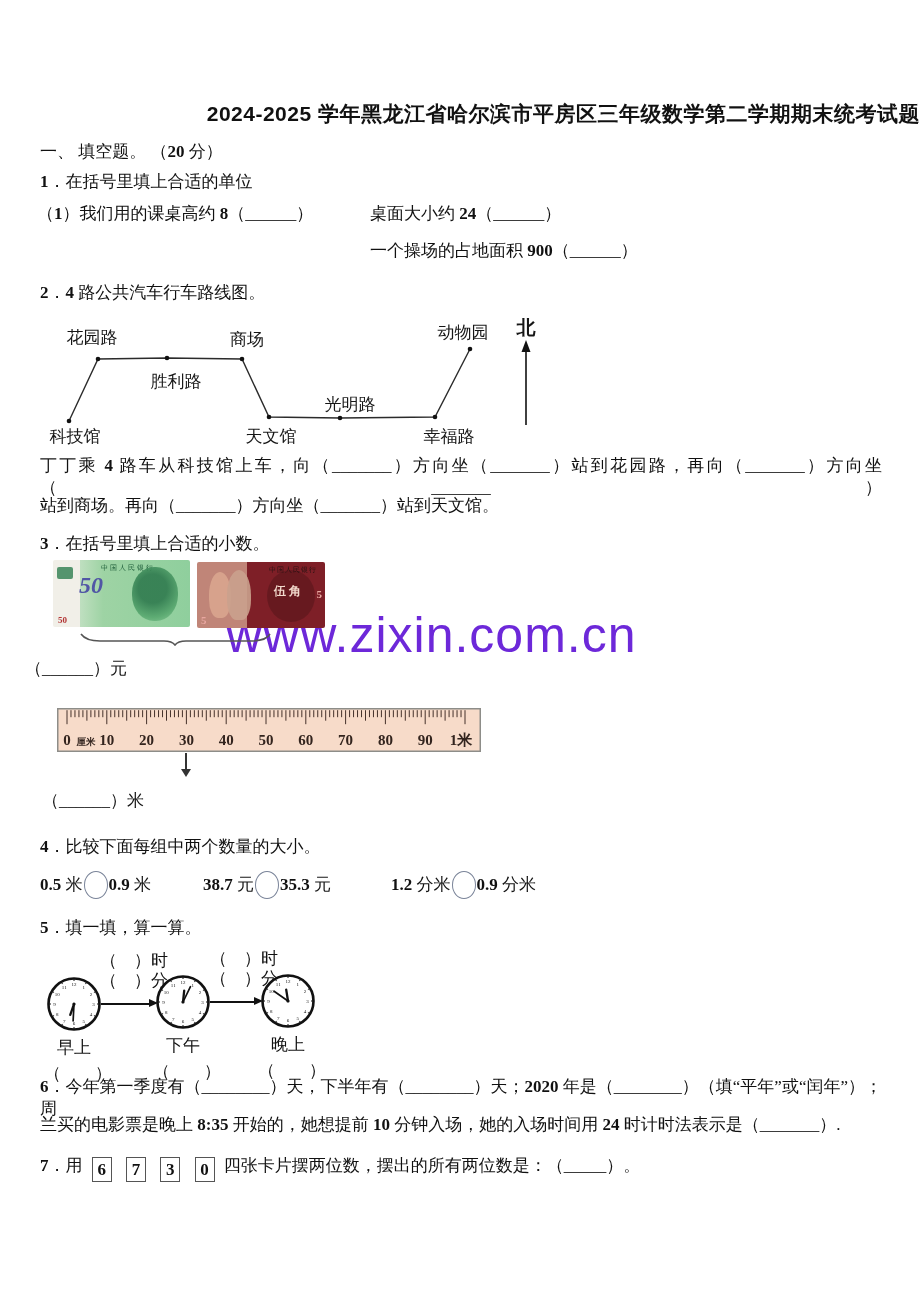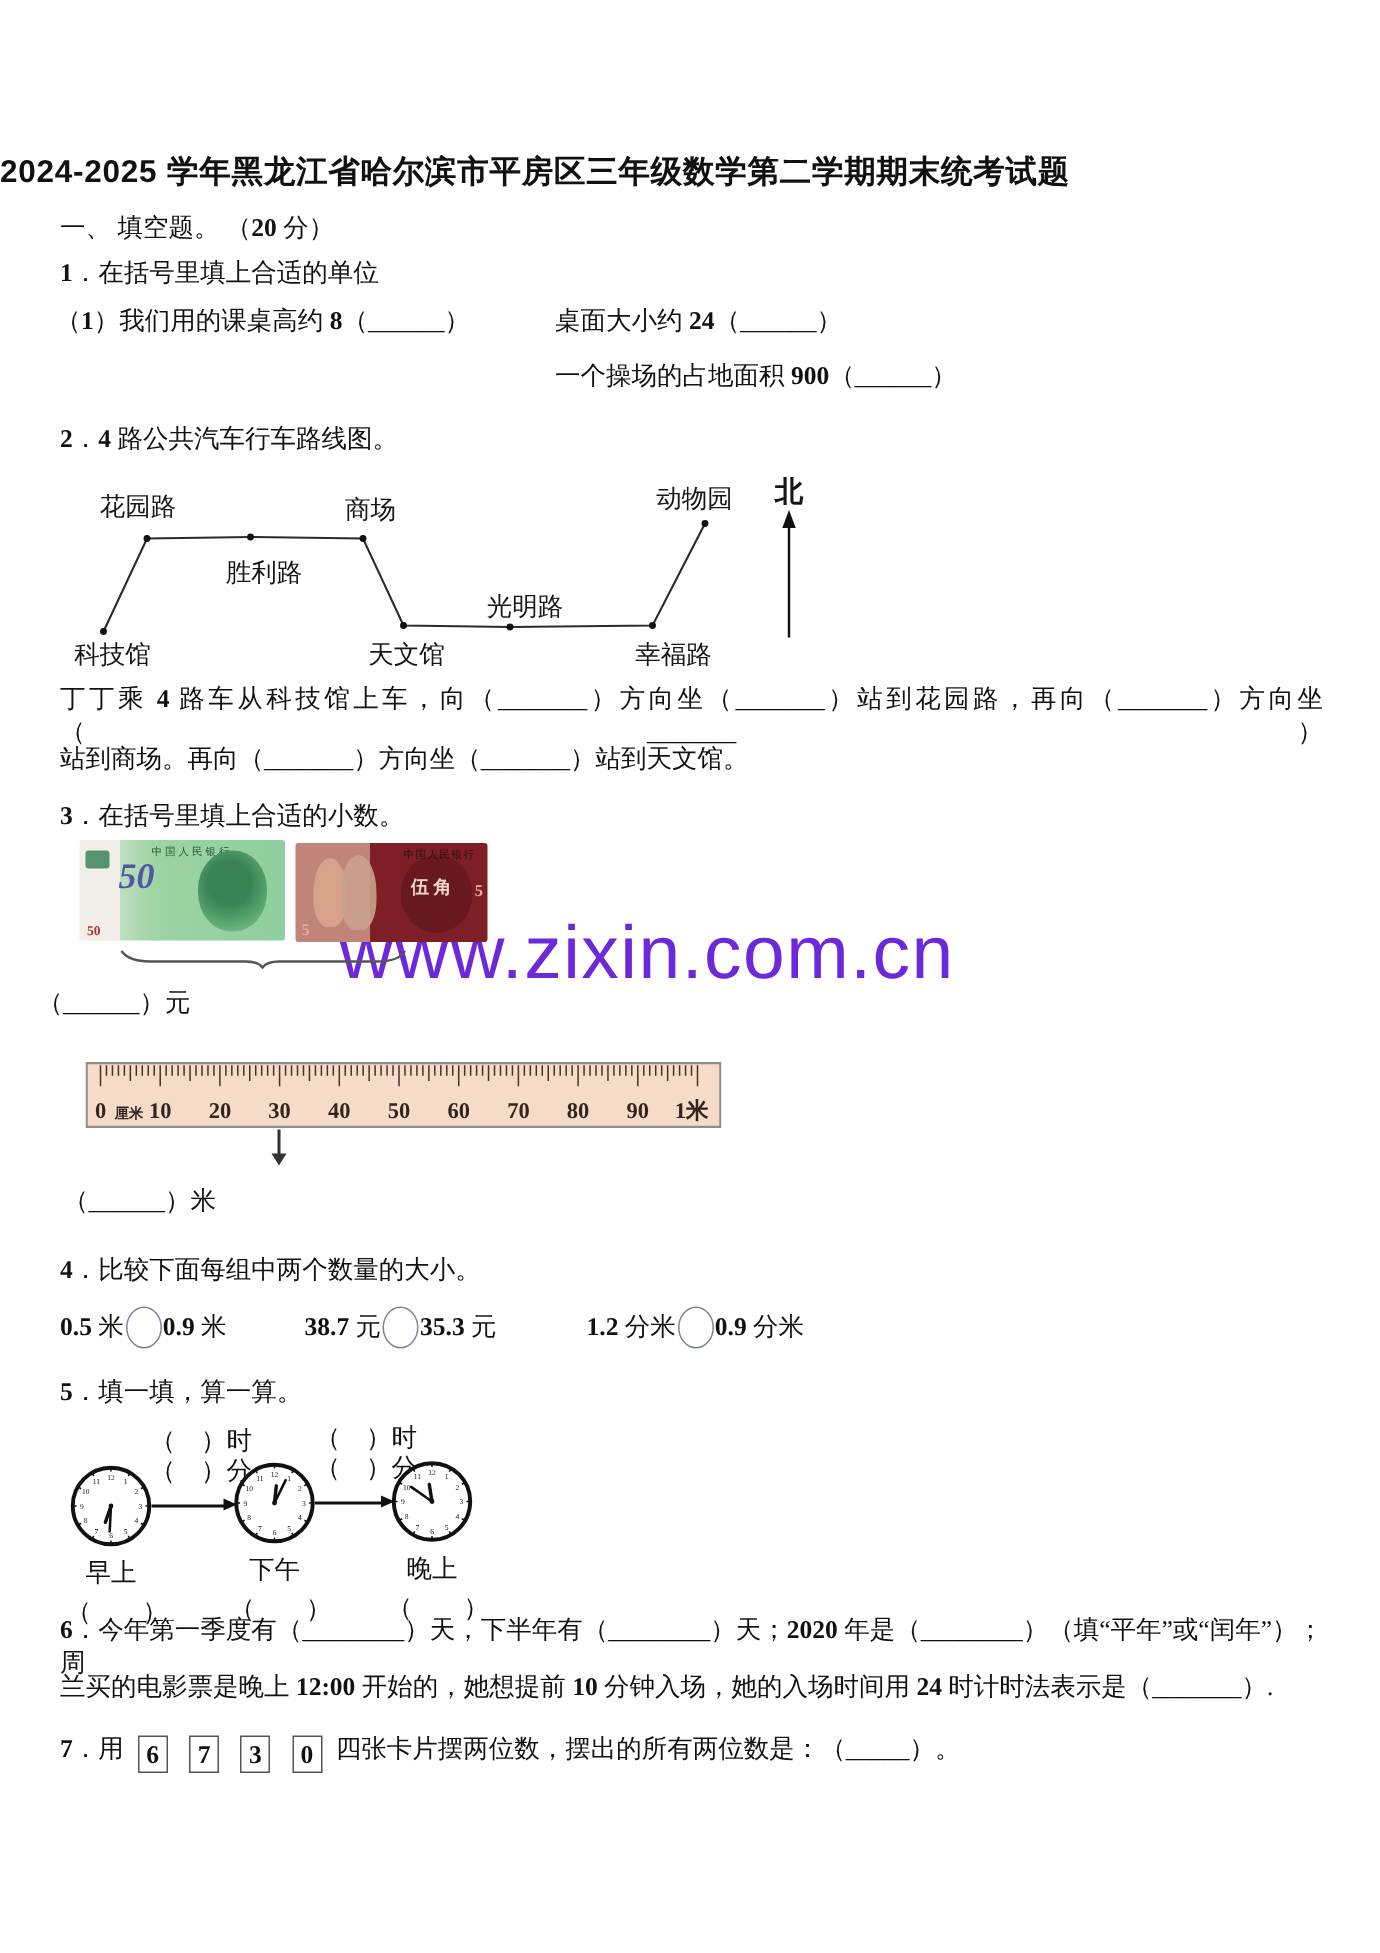--- a/index.html
+++ b/index.html
@@ -3,21 +3,21 @@
 <meta charset="utf-8">
 <style>
   *{box-sizing:border-box}
   html,body{margin:0;padding:0;background:#fff}
   #page{position:relative;width:920px;height:1302px;background:#fff;overflow:hidden;
         font-family:"Liberation Serif",serif;color:#111}
   .abs{position:absolute;white-space:nowrap}
   .t{font-size:17px;line-height:22px}
   b{font-weight:700}
   .just{width:842px;text-align:justify;text-align-last:justify;white-space:normal}
-  .title{left:0;right:0;top:100px;text-align:left;font-family:"Liberation Sans",sans-serif;
+  .title{left:0;right:0;top:100px;text-align:right;font-family:"Liberation Sans",sans-serif;
          font-weight:700;font-size:21px;letter-spacing:.5px}
   .wm{top:606px;left:226px;font-family:"Liberation Sans",sans-serif;font-size:50px;
       color:#6d28d9;letter-spacing:1px;z-index:1}
   
   .note{z-index:2;border-radius:2px;overflow:hidden}
   .note1{left:53px;top:560px;width:137px;height:67px;
          background:linear-gradient(90deg,#f1efe8 0,#f1efe8 27px,#bfdfc0 27px,#9ed3a4 50px,#8fcf9d 100%)}
   .n1-seal{position:absolute;left:4px;top:7px;width:16px;height:12px;background:#2e7d4f;border-radius:2px;opacity:.8}
   .n1-head{position:absolute;left:48px;top:3px;font-size:7px;color:#1d5c38;letter-spacing:2px}
   .n1-50{position:absolute;left:26px;top:12px;font-size:24px;font-weight:700;font-style:italic;color:#5156a5}
@@ -369,21 +369,21 @@
         <text x="-3.582091887506008e-15" y="-17.6" text-anchor="middle" font-size="5" fill="#111" font-family="&quot;Liberation Serif&quot;,serif">12</text>
         <line x1="0" y1="0" x2="-13.925584752912865" y2="-9.750799417967778" stroke="#111" stroke-width="1.7" stroke-linecap="round"></line>
         <line x1="0" y1="0" x2="-1.798996347962657" y2="-11.358415916844082" stroke="#111" stroke-width="2.3" stroke-linecap="round"></line>
         <circle cx="0" cy="0" r="1.6" fill="#111"></circle>
       </svg>
     <div class="clk-label">晚上</div>
     <div class="clk-blank">（　　）</div>
   </div>
 
   <div class="abs t just" style="left:40px;top:1076px"><b>6</b>．今年第一季度有（________）天，下半年有（________）天；<b>2020</b> 年是（________）（填“平年”或“闰年”）；周</div>
-  <div class="abs t" style="left:40px;top:1114px">兰买的电影票是晚上 <b>12:00</b> 开始的，她想提前 <b>10</b> 分钟入场，她的入场时间用 <b>24</b> 时计时法表示是（_______）.</div>
+  <div class="abs t" style="left:40px;top:1114px">兰买的电影票是晚上 <b>8:35</b> 开始的，她想提前 <b>10</b> 分钟入场，她的入场时间用 <b>24</b> 时计时法表示是（_______）.</div>
 
   <div class="abs q7row" style="left:40px;top:1154px">
     <span><b>7</b>．用</span>
     <span class="card">6</span>
     <span class="card">7</span>
     <span class="card">3</span>
     <span class="card">0</span>
     <span>四张卡片摆两位数，摆出的所有两位数是：（_____）。</span>
   </div>
 

